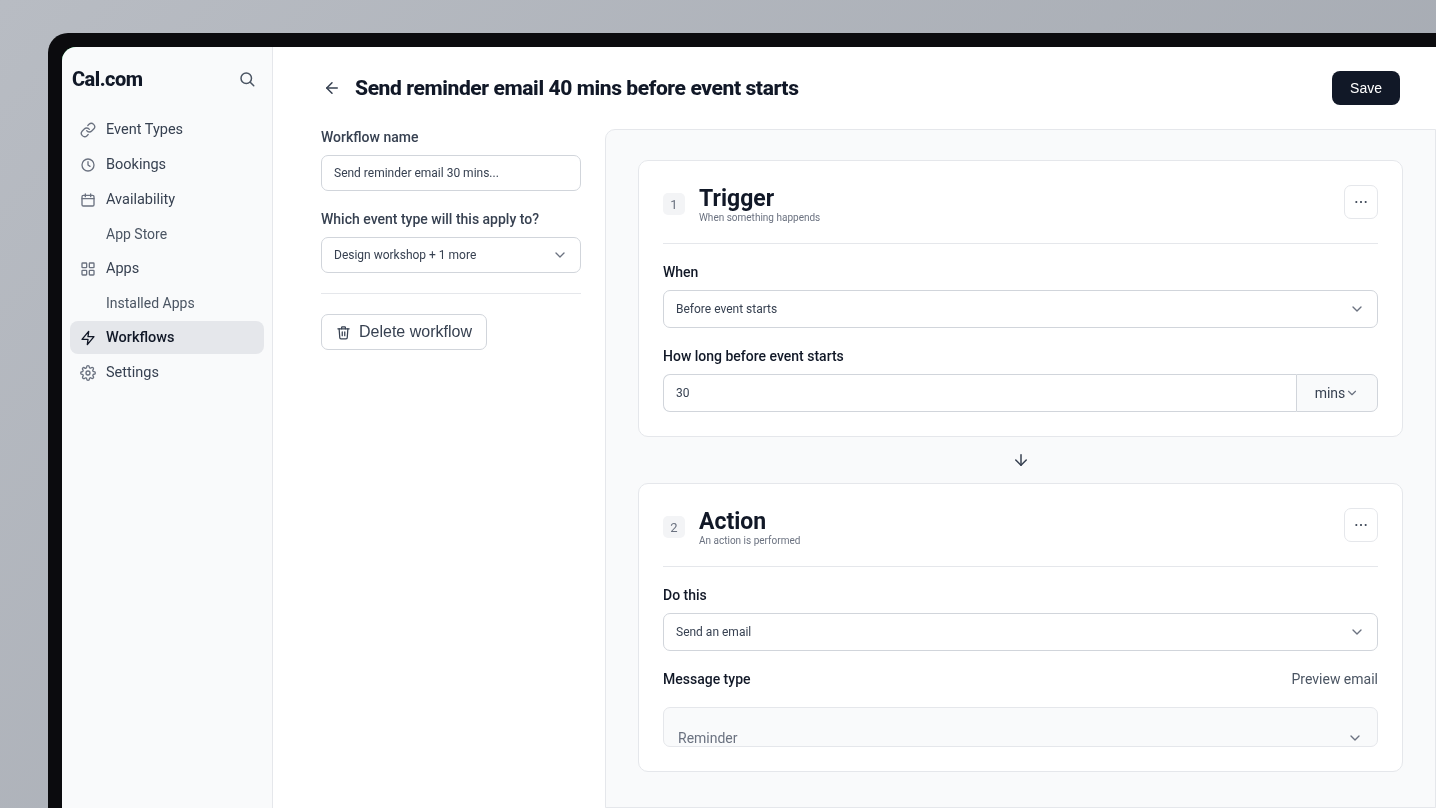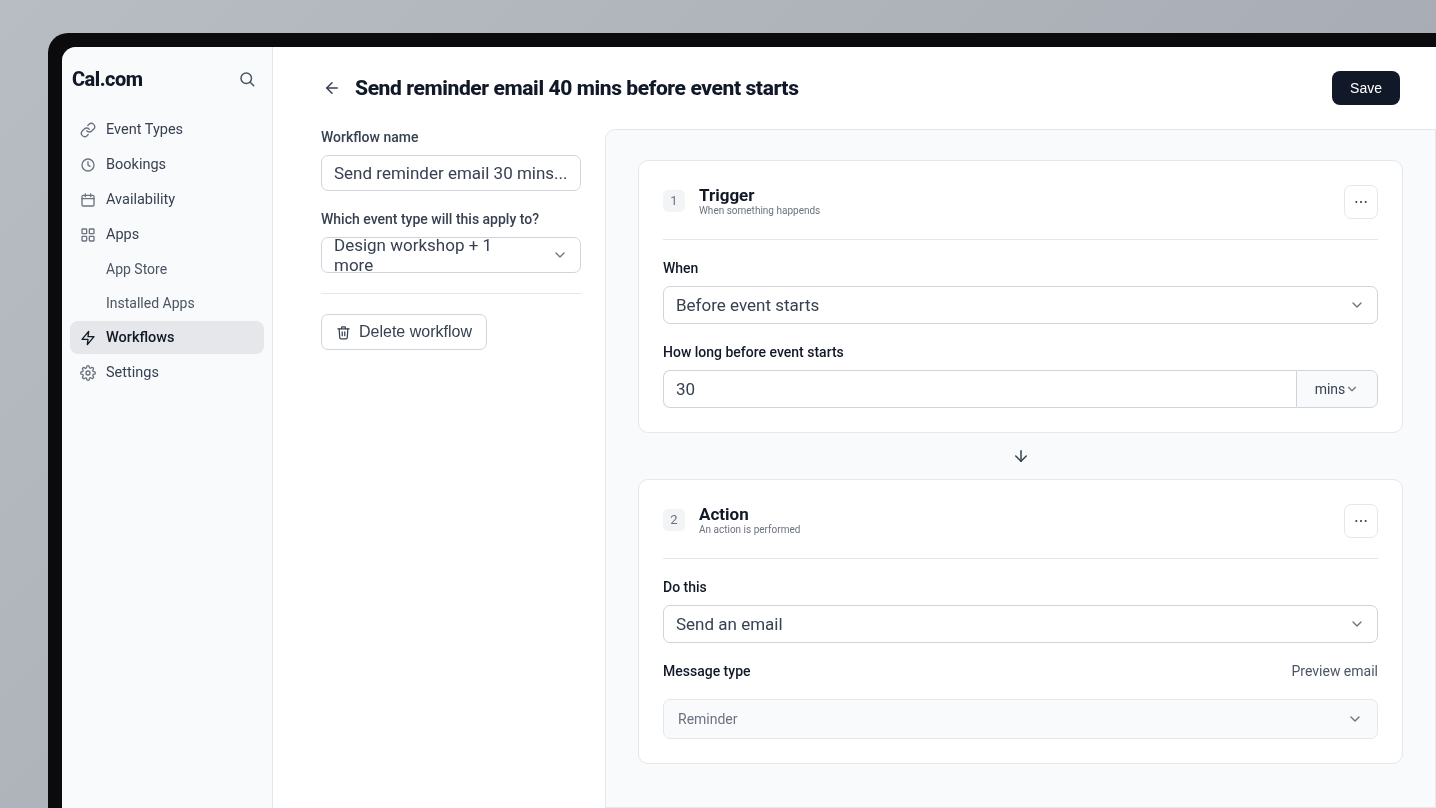--- a/index.html
+++ b/index.html
@@ -96,21 +96,21 @@
     }
     .left-col { width: 260px; flex-shrink: 0; }
     .field-label { font-size: 14px; color: #374151; margin-bottom: 10px; font-weight: 500; }
     .text-input, .select {
       width: 100%;
       height: 36px;
       border: 1px solid #d1d5db;
       border-radius: 7px;
       background: #fff;
       padding: 0 12px;
-      font-size: 17px;
+      font-size: 12px;
       color: #374151;
       display: flex; align-items: center; justify-content: space-between;
     }
     .text-input { white-space: nowrap; overflow: hidden; text-overflow: ellipsis; display: block; line-height: 34px; }
     .select { cursor: pointer; gap: 31px; }
     .chev { width: 16px; height: 16px; color: #6b7280; }
     .field-group { margin-bottom: 20px; }
     .divider { border-top: 1px solid #e5e7eb; margin: 16px 0 20px 0; }
     .delete-btn {
       display: inline-flex; align-items: center; gap: 8px;
@@ -138,21 +138,21 @@
       padding-bottom: 20px;
       border-bottom: 1px solid #e5e7eb;
       margin-bottom: 20px;
     }
     .step-row { display: flex; align-items: center; gap: 14px; }
     .step-num {
       width: 22px; height: 22px; border-radius: 5px; background: #f3f4f6;
       display: flex; align-items: center; justify-content: center;
       font-size: 13px; color: #6b7280;
     }
-    .step-title { font-size: 17px; font-weight: 700; color: #111827; }
+    .step-title { font-size: 23px; font-weight: 700; color: #111827; }
     .step-sub { font-size: 10px; color: #6b7280; margin-top: 0; }
     .more-btn {
       width: 34px; height: 34px; border: 1px solid #e5e7eb; border-radius: 7px;
       background: #fff; display: flex; align-items: center; justify-content: center;
       cursor: pointer;
     }
     .card .field-label { color: #111827; font-weight: 500; }
     .card .select, .card .text-input { height: 38px; }
     .combo { display: flex; }
     .combo .text-input { flex: 1; border-right: none; border-radius: 7px 0 0 7px; }
@@ -162,21 +162,21 @@
       font-size: 14px; color: #374151; background: #f9fafb; cursor: pointer;
     }
     .arrow-between {
       display: flex; justify-content: center; padding: 14px 0;
     }
     .arrow-between svg { width: 18px; height: 18px; color: #374151; }
     .row-between { display: flex; justify-content: space-between; align-items: flex-start; margin-bottom: 20px; }
     .preview-link { font-size: 14px; color: #4b5563; cursor: pointer; }
     .extra-select {
       margin-top: 14px; height: 40px; border-radius: 7px; border: 1px solid #e5e7eb;
-      background: #f9fafb; padding: 0 14px; display: flex; align-items: center; justify-content: space-between;
+      background: #f9fafb; padding: 0 14px; display: flex; align-items: flex-end; justify-content: space-between;
       font-size: 14px; color: #6b7280;
     }
     svg { display: block; }
   </style>
 </head>
 <body>
 
 <div class="app-shell">
   <div class="app-inner">
 
@@ -213,33 +213,33 @@
           <span>
               <svg class="nav-ic" viewBox="0 0 24 24" fill="none" stroke="currentColor" stroke-width="2" stroke-linecap="round" stroke-linejoin="round">
                 <rect x="3" y="5" width="18" height="16" rx="2"></rect>
                 <line x1="16" y1="3" x2="16" y2="7"></line>
                 <line x1="8" y1="3" x2="8" y2="7"></line>
                 <line x1="3" y1="10" x2="21" y2="10"></line>
               </svg>
             </span>
           <span>Availability</span>
         </div>
+        <div class="nav-item sub">
+          <span>App Store</span>
+        </div>
         <div class="nav-item">
           <span>
               <svg class="nav-ic" viewBox="0 0 24 24" fill="none" stroke="currentColor" stroke-width="2" stroke-linecap="round" stroke-linejoin="round">
                 <rect x="3" y="3" width="7" height="7" rx="1"></rect>
                 <rect x="14" y="3" width="7" height="7" rx="1"></rect>
                 <rect x="3" y="14" width="7" height="7" rx="1"></rect>
                 <rect x="14" y="14" width="7" height="7" rx="1"></rect>
               </svg>
             </span>
           <span>Apps</span>
-        </div>
-        <div class="nav-item sub">
-          <span>App Store</span>
         </div>
         <div class="nav-item sub">
           <span>Installed Apps</span>
         </div>
         <div class="nav-item active">
           <span>
               <svg class="nav-ic" viewBox="0 0 24 24" fill="none" stroke="currentColor" stroke-width="2" stroke-linecap="round" stroke-linejoin="round">
                 <polygon points="13 2 3 14 12 14 11 22 21 10 12 10 13 2"></polygon>
               </svg>
             </span>

